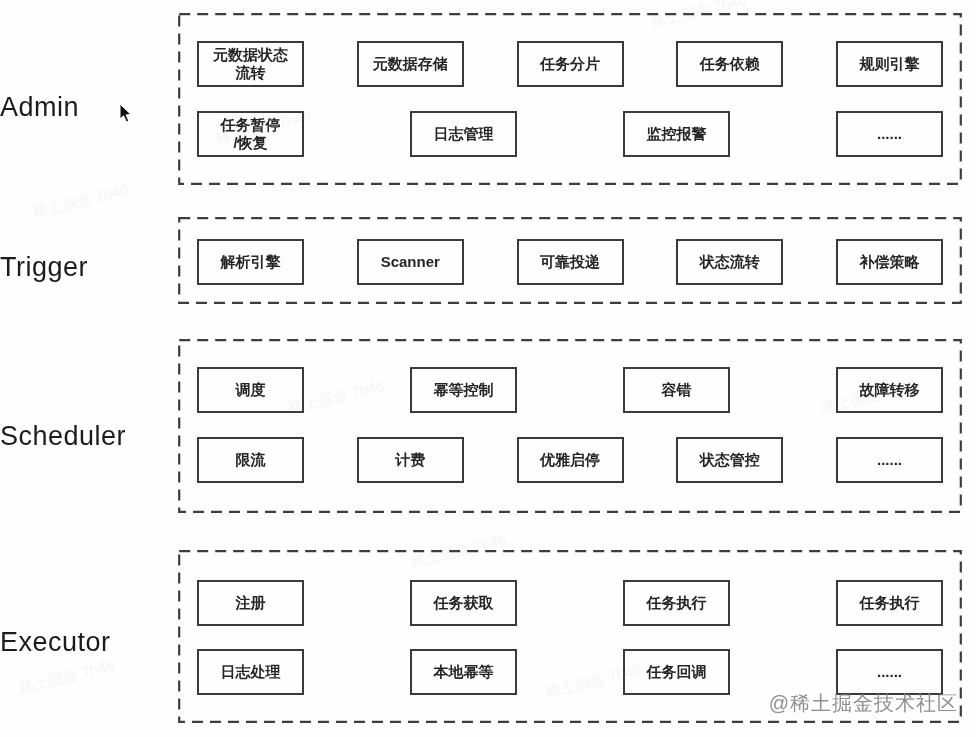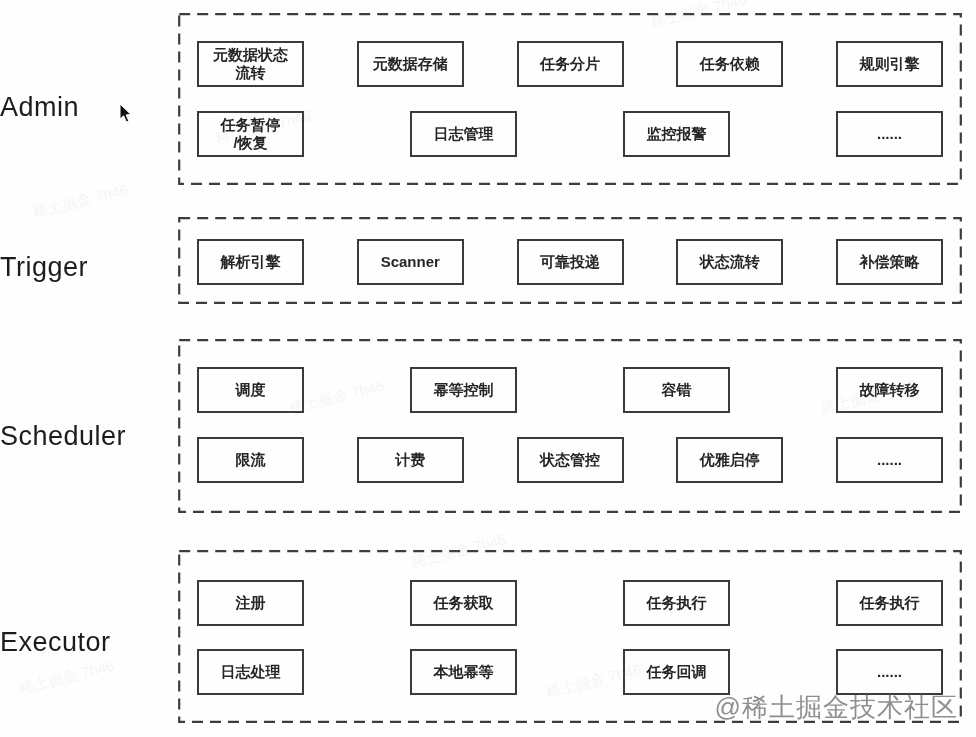--- a/index.html
+++ b/index.html
@@ -51,21 +51,21 @@
     position:absolute;
     font-size:15px;color:#9a9a9a;opacity:.10;
     transform:rotate(-14deg);
     white-space:nowrap;
     pointer-events:none;
   }
 
   .credit{
     position:absolute;
     right:18px;top:690px;
-    font-size:26px;color:#8f8f8f;
+    font-size:20px;color:#8f8f8f;
     letter-spacing:1px;
   }
 
   .cursor{position:absolute;left:119px;top:104px;}
 </style>
 </head>
 <body>
 
 <div class="stage">
 
@@ -118,22 +118,22 @@
     </svg>
     <div class="row" style="padding-top:28px">
       <div class="box">调度</div>
       <div class="box">幂等控制</div>
       <div class="box">容错</div>
       <div class="box">故障转移</div>
     </div>
     <div class="row" style="margin-top:24px">
       <div class="box">限流</div>
       <div class="box">计费</div>
+      <div class="box">优雅启停</div>
       <div class="box">状态管控</div>
-      <div class="box">优雅启停</div>
       <div class="box">......</div>
     </div>
   </section>
 
   <section class="layer" style="top:550px;height:173px">
     <svg class="dash" width="784" height="173">
       <rect x="1.2" y="1.2" width="781.6" height="170.6" fill="none" stroke="#3d3d3d" stroke-width="2.2" stroke-dasharray="11 7"></rect>
     </svg>
     <div class="row" style="padding-top:30px">
       <div class="box">注册</div>

